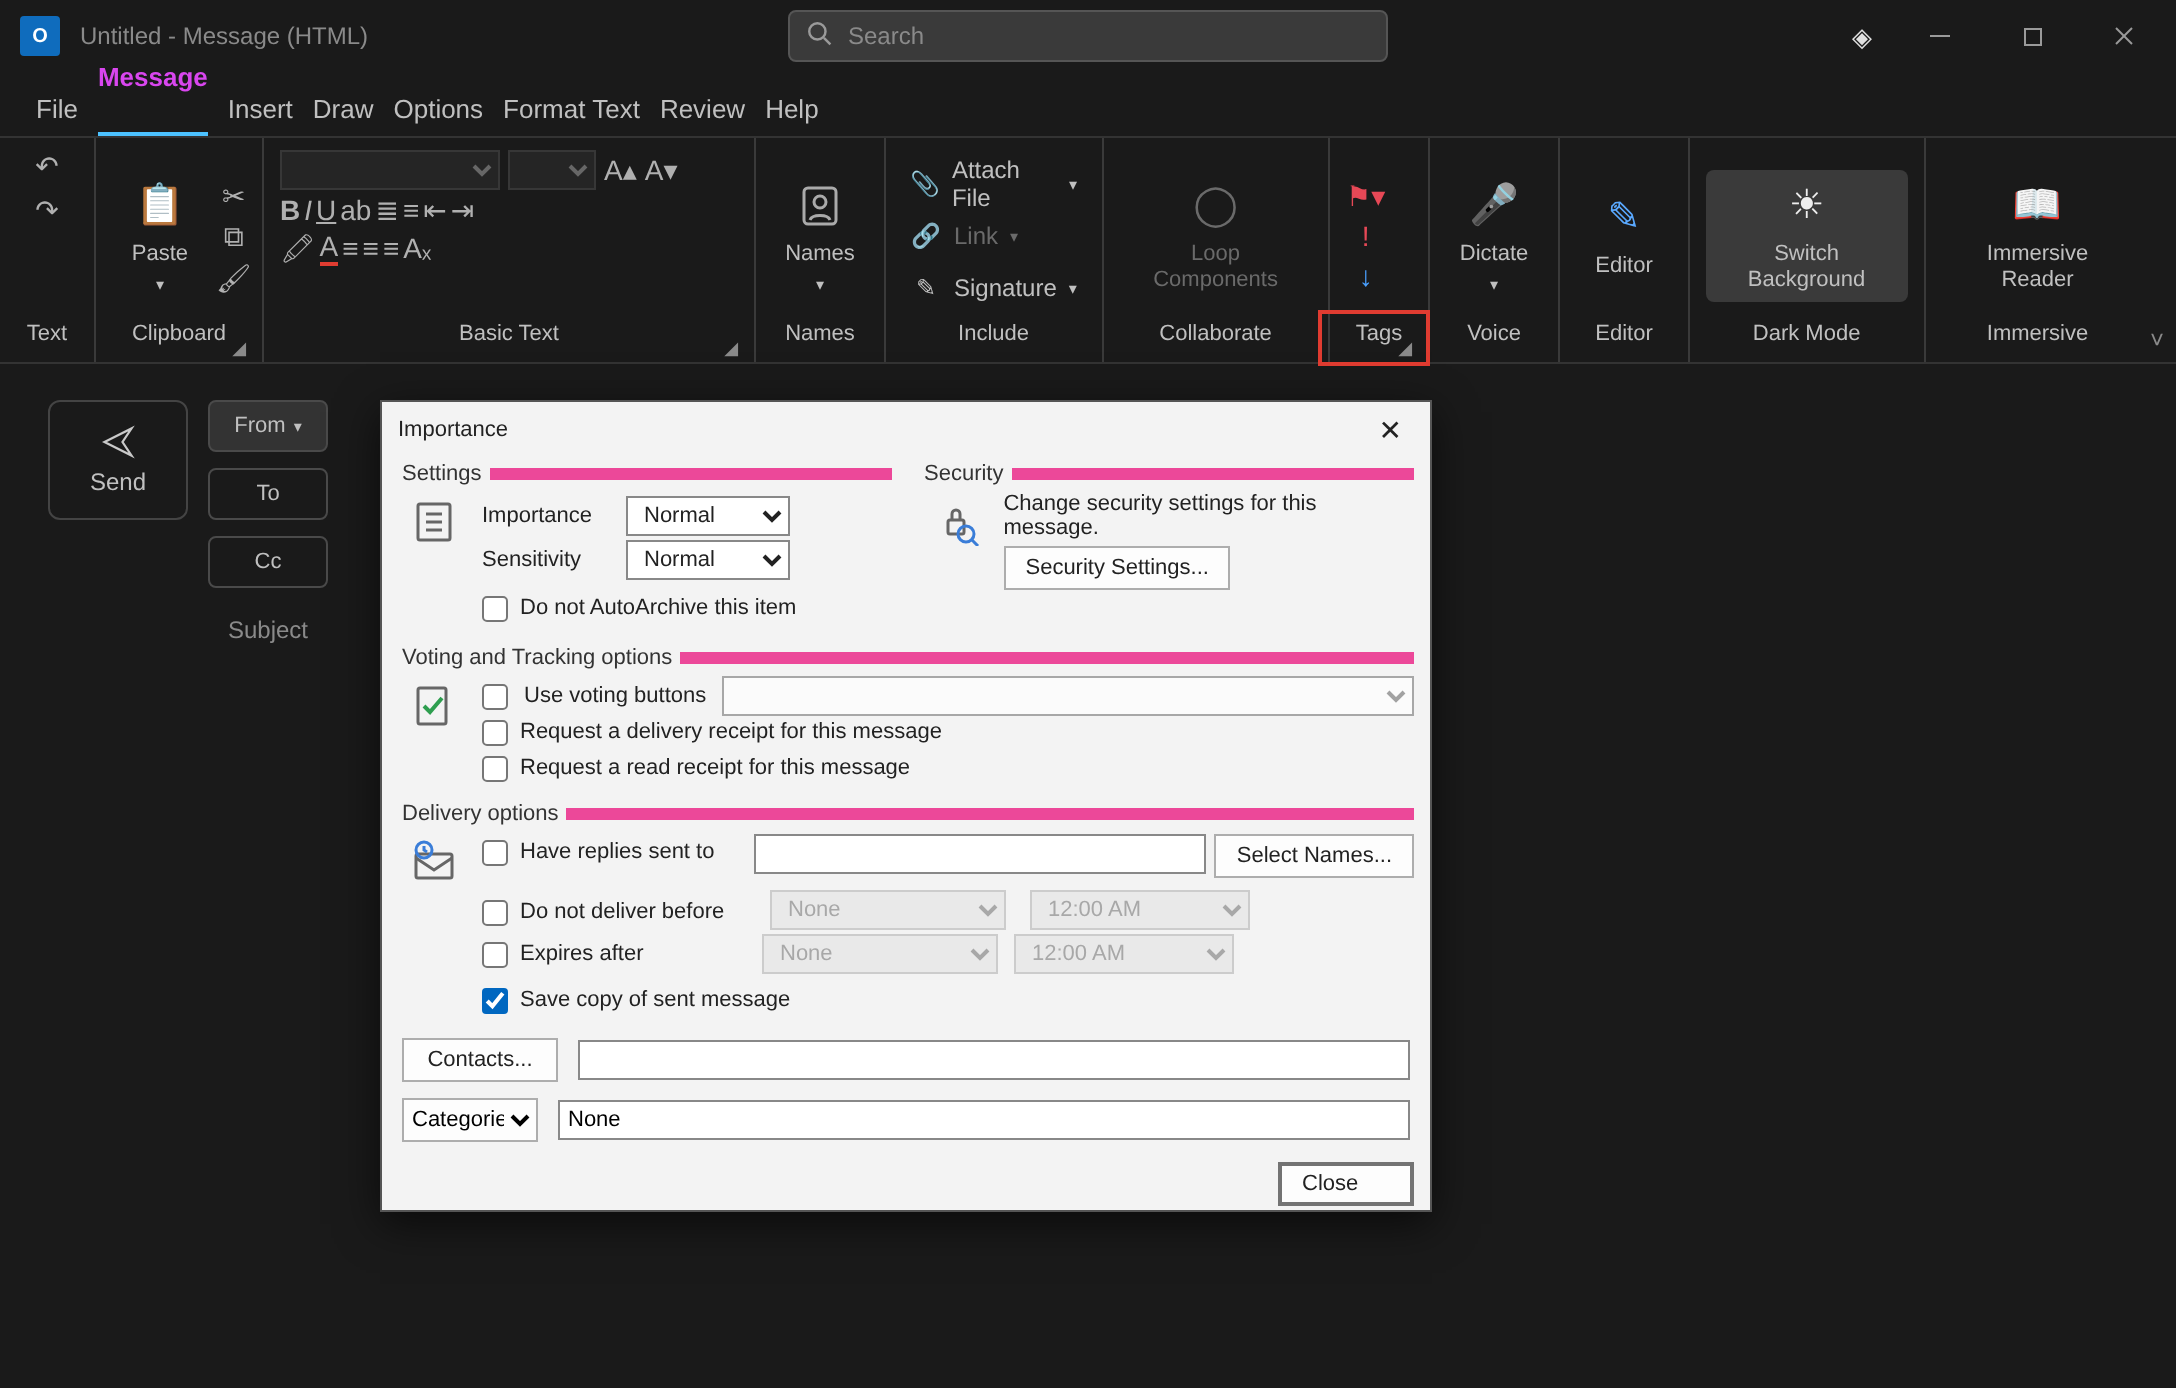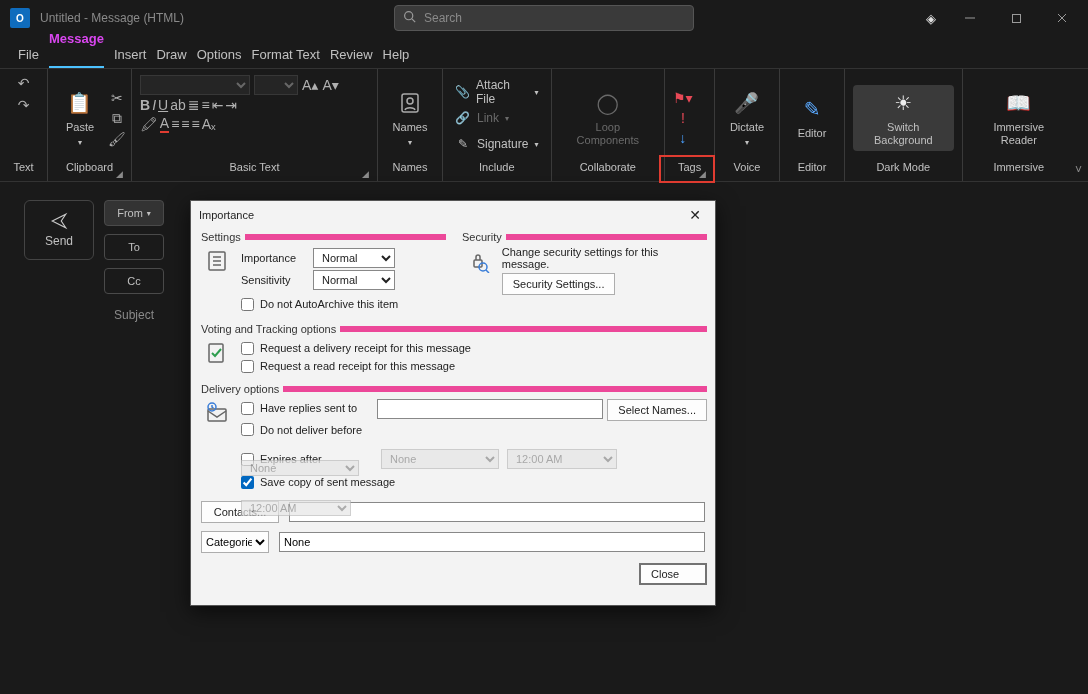--- a/index.html
+++ b/index.html
@@ -450,20 +450,25 @@
   <fieldset class="flat">
     <legend>Voting and Tracking options</legend>
     <div class="fs-body">
       <div class="fs-left-icon">
         <svg viewBox="0 0 24 24" fill="none" stroke="#666" stroke-width="1.5">
             <rect x="4" y="3" width="14" height="18" rx="1"></rect>
             <path d="M7 12l3 3 6-7" stroke="#2e9e4f" stroke-width="2"></path>
           </svg>
       </div>
       <div class="wide">
+        <div class="chk" style="gap:8px;">
+          <input type="checkbox" style="">
+          <span>Use voting buttons</span>
+          <select class="vote-select" disabled=""></select>
+        </div>
         <div class="chk">
             <input type="checkbox" style="">
             <span>Request a delivery receipt for this message</span>
           </div>
         <div class="chk">
             <input type="checkbox" style="">
             <span>Request a read receipt for this message</span>
           </div>
       </div>
     </div>
@@ -482,21 +487,21 @@
       </div>
       <div class="wide">
         <div style="display:flex; gap:4px; height:24px;">
           <div class="chk" style="width:132px;">
               <input type="checkbox" style="">
               <span>Have replies sent to</span>
             </div>
           <input class="ctl" style="flex: 1 1 0%;">
           <button class="btn">Select Names...</button>
         </div>
-        <div style="display:flex; gap:24px; align-items:flex-start; height:24px;flex-direction:column;">
+        <div style="display:flex; gap:12px; align-items:flex-end; height:24px;">
           <div class="chk" style="width:132px;">
               <input type="checkbox" style="">
               <span>Do not deliver before</span>
             </div>
           <select class="ctl" disabled="" style="width:118px;"><option>None</option></select>
           <select class="ctl" disabled="" style="width:110px;"><option>12:00 AM</option></select>
         </div>
         <div style="display:flex; gap:8px; align-items:center; height:24px;">
           <div class="chk" style="width:132px;">
               <input type="checkbox" style="">

